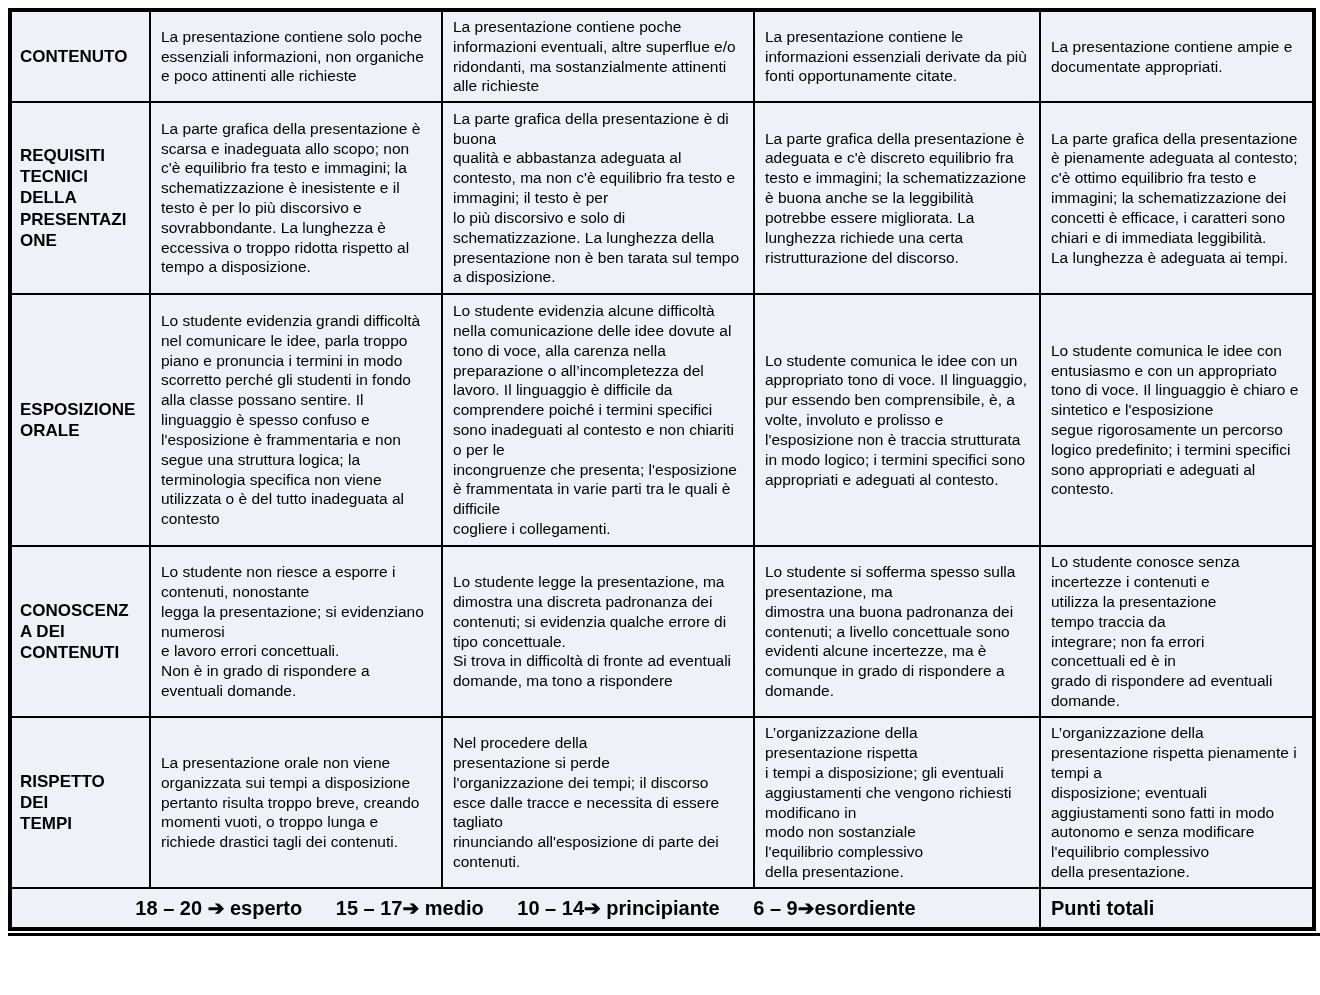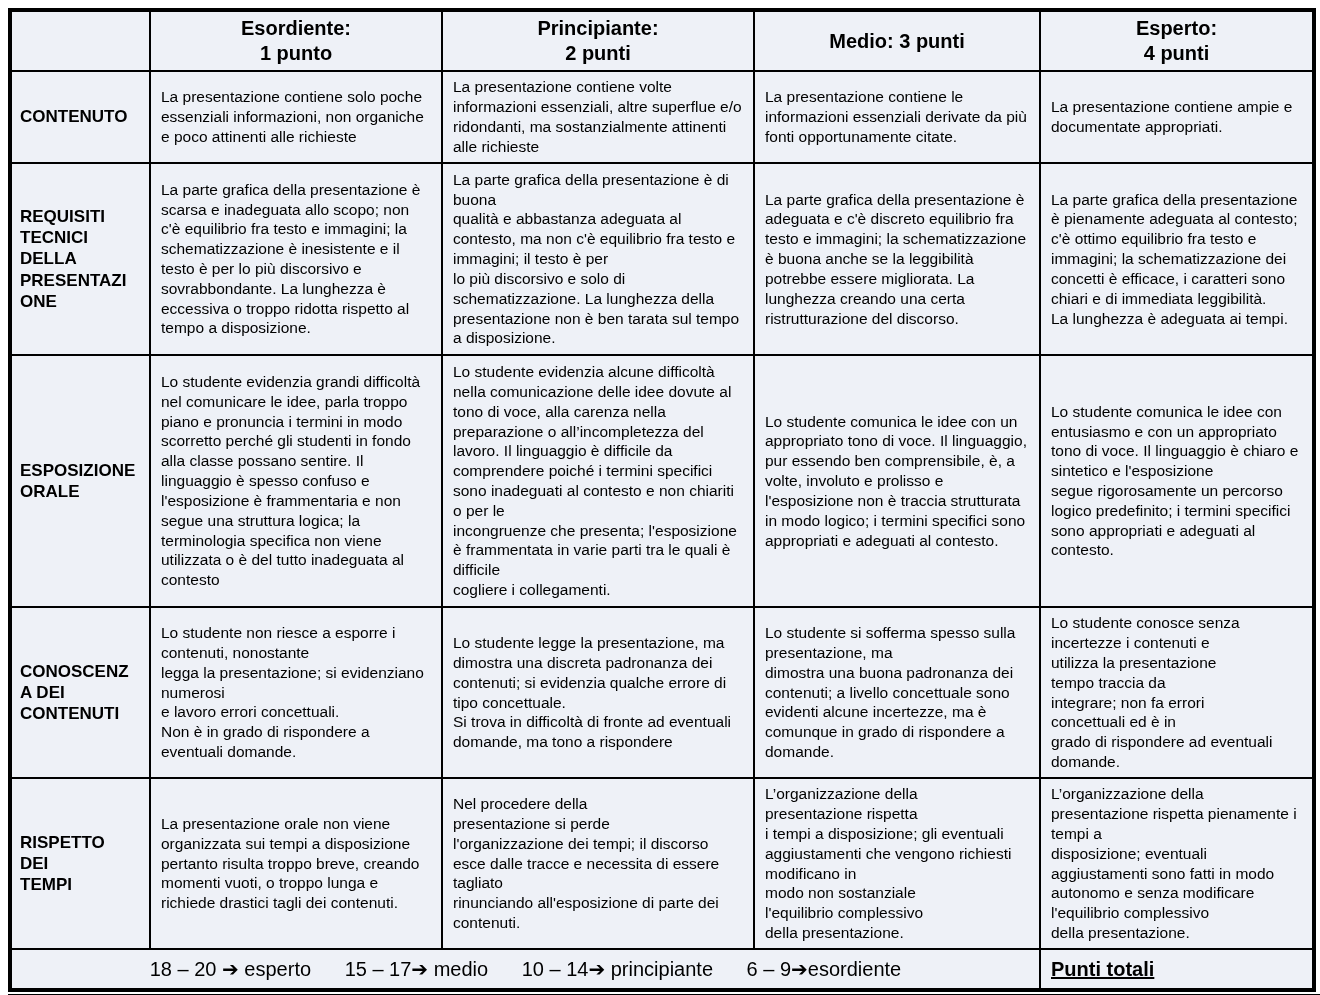--- a/index.html
+++ b/index.html
@@ -44,82 +44,71 @@
   th.crit.center { text-align: left; }
   td.cell {
     font-size: 15.5px;
     line-height: 1.28;
     text-align: left;
   }
   td.legend {
     white-space: normal;
     text-align: center;
     font-size: 20px;
-    font-weight: normal;
+    font-weight: bold;
     vertical-align: middle;
   }
   td.legend .leg-item { margin: 0 14px; display: inline-block; }
   td.total {
     white-space: normal;
     font-size: 20px;
     font-weight: bold;
     text-align: left;
     vertical-align: middle;
-    text-decoration: underline;
   }
   .bottom-bar {
     width: 1312px;
     height: 3px;
     background: #000;
     margin: 2px 0 0 8px;
   }
 </style>
 </head>
 <body>
 
 <table class="rubric">
   <colgroup>
     <col style="width:140px">
     <col style="width:292px">
     <col style="width:312px">
     <col style="width:286px">
     <col style="width:274px">
   </colgroup>
   <tbody>
-      <tr style="height:60px">
-    <th class="col-head"></th>
-    <th class="col-head">Esordiente:
-1 punto</th>
-    <th class="col-head">Principiante:
-2 punti</th>
-    <th class="col-head">Medio: 3 punti</th>
-    <th class="col-head">Esperto:
-4 punti</th>
-  </tr>
 
   <tr style="height:92px">
     <th class="crit">CONTENUTO</th>
     <td class="cell">La presentazione contiene solo poche essenziali informazioni, non organiche e poco attinenti alle richieste</td>
-    <td class="cell">La presentazione contiene volte informazioni essenziali, altre superflue e/o ridondanti, ma sostanzialmente attinenti alle richieste</td>
+    <td class="cell">La presentazione contiene poche informazioni eventuali, altre superflue e/o ridondanti, ma sostanzialmente attinenti alle richieste</td>
     <td class="cell">La presentazione contiene le informazioni essenziali derivate da più fonti opportunamente citate.</td>
     <td class="cell">La presentazione contiene ampie e documentate appropriati.</td>
   </tr>
 
   <tr style="height:192px">
     <th class="crit center">REQUISITI
 TECNICI
 DELLA
 PRESENTAZI
 ONE</th>
     <td class="cell">La parte grafica della presentazione è scarsa e inadeguata allo scopo; non c'è equilibrio fra testo e immagini; la
 schematizzazione è inesistente e il testo è per lo più discorsivo e sovrabbondante. La lunghezza è eccessiva o troppo ridotta rispetto al tempo a disposizione.</td>
     <td class="cell">La parte grafica della presentazione è di buona
 qualità e abbastanza adeguata al contesto, ma non c'è equilibrio fra testo e immagini; il testo è per
 lo più discorsivo e solo di schematizzazione. La lunghezza della presentazione non è ben tarata sul tempo a disposizione.</td>
-    <td class="cell">La parte grafica della presentazione è adeguata e c'è discreto equilibrio fra testo e immagini; la schematizzazione è buona anche se la leggibilità potrebbe essere migliorata. La lunghezza creando una certa ristrutturazione del discorso.</td>
+    <td class="cell">La parte grafica della presentazione è adeguata e c'è discreto equilibrio fra testo e immagini; la schematizzazione è buona anche se la leggibilità potrebbe essere migliorata. La lunghezza richiede una certa ristrutturazione del discorso.</td>
     <td class="cell">La parte grafica della presentazione è pienamente adeguata al contesto; c'è ottimo equilibrio fra testo e immagini; la schematizzazione dei concetti è efficace, i caratteri sono chiari e di immediata leggibilità.
 La lunghezza è adeguata ai tempi.</td>
   </tr>
 
   <tr style="height:252px">
     <th class="crit center">ESPOSIZIONE
 ORALE</th>
     <td class="cell">Lo studente evidenzia grandi difficoltà nel comunicare le idee, parla troppo piano e pronuncia i termini in modo scorretto perché gli studenti in fondo alla classe possano sentire. Il linguaggio è spesso confuso e l'esposizione è frammentaria e non segue una struttura logica; la terminologia specifica non viene utilizzata o è del tutto inadeguata al contesto</td>
     <td class="cell">Lo studente evidenzia alcune difficoltà nella comunicazione delle idee dovute al tono di voce, alla carenza nella preparazione o all’incompletezza del lavoro. Il linguaggio è difficile da comprendere poiché i termini specifici sono inadeguati al contesto e non chiariti o per le
 incongruenze che presenta; l'esposizione è frammentata in varie parti tra le quali è difficile

